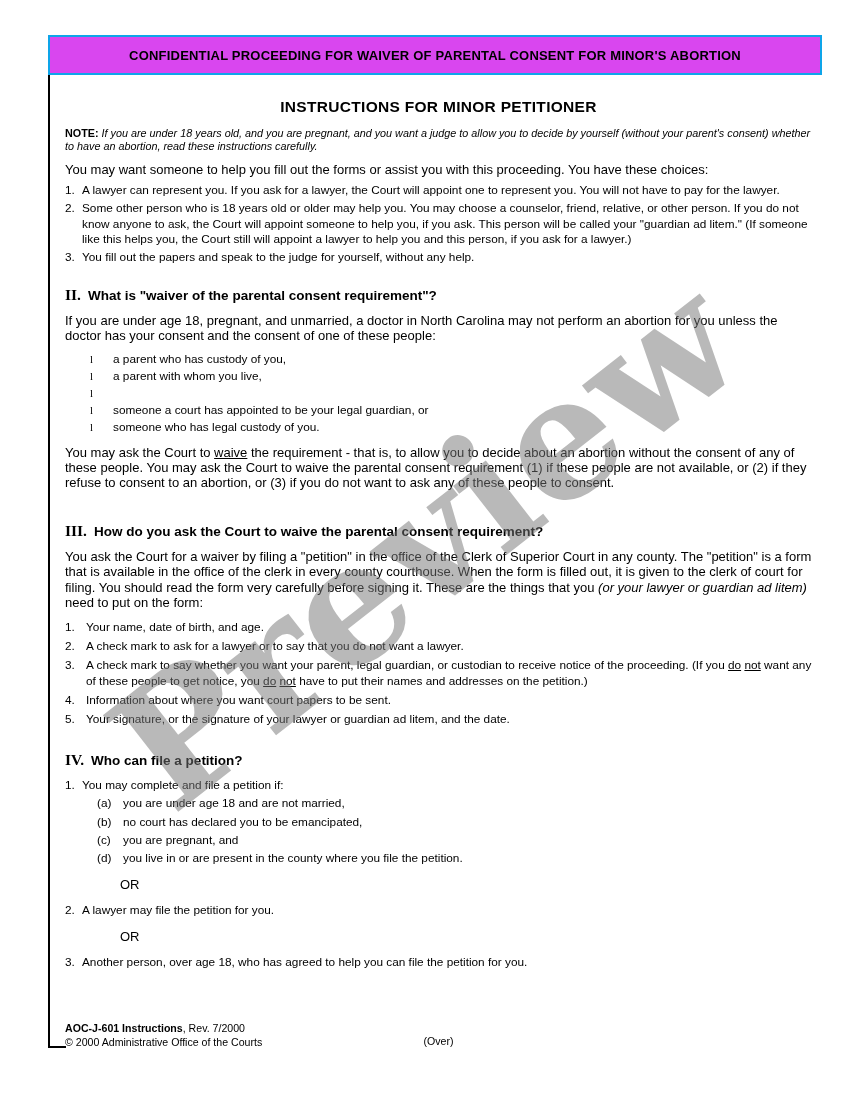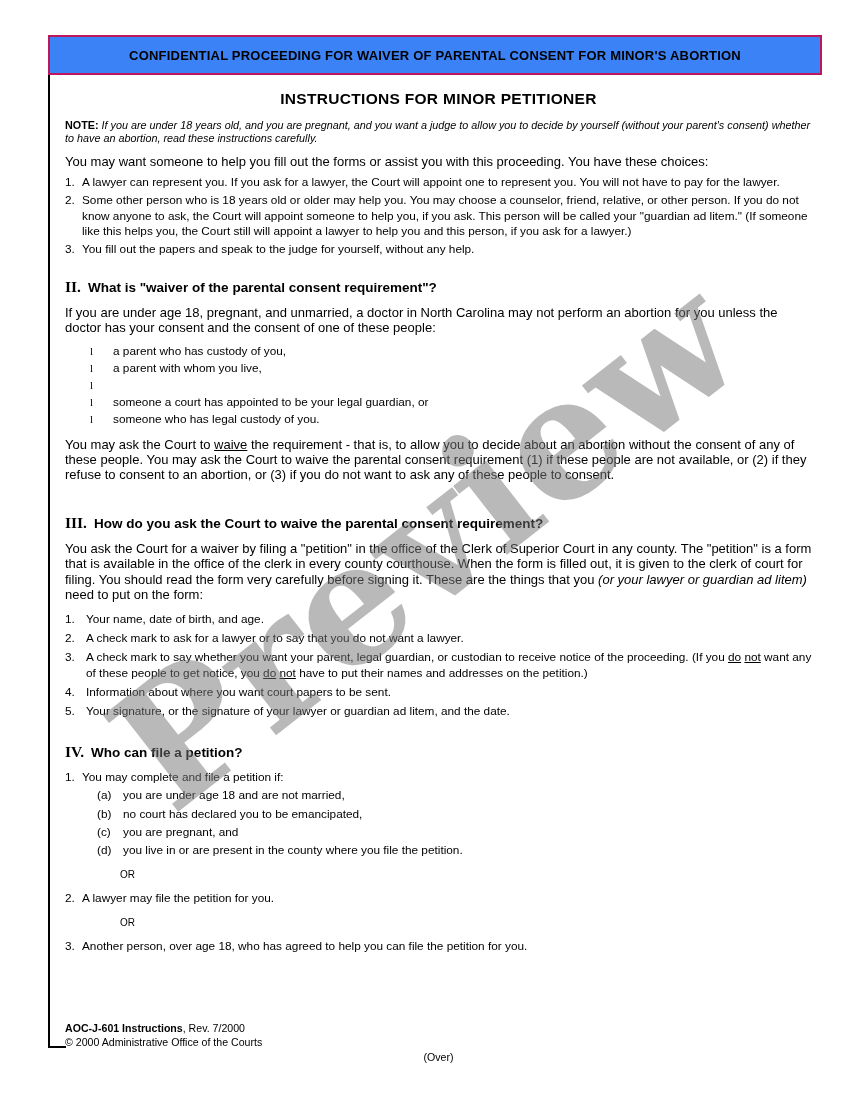--- a/index.html
+++ b/index.html
@@ -6,26 +6,26 @@
   html,body { width:850px; height:1100px; background:#ffffff; }
   body { font-family:"Liberation Sans", sans-serif; color:#000; position:relative; overflow:hidden; }
 
   .page { position:absolute; inset:0; background:#fff; }
 
   
   .left-border { position:absolute; left:48px; top:35px; width:2px; height:1012px; background:#000; }
   .bottom-tick { position:absolute; left:48px; top:1046px; width:18px; height:1.5px; background:#000; }
 
   .banner-box { position:absolute; left:48px; top:35px; width:774px; height:40px;
-                border:2px solid #be185d; display:flex; align-items:center; justify-content:center; background:#3b82f6; }
+                border:2px solid #0ea5e9; display:flex; align-items:center; justify-content:center; background:#d946ef; }
   .banner-box .btxt { font-weight:bold; font-size:13px; letter-spacing:0.2px; }
 
   .content { position:absolute; left:65px; top:82px; width:747px; }
 
-  .title { text-align:center; font-size:15.5px; font-weight:bold; letter-spacing:0.3px; margin-top:8px; }
+  .title { text-align:center; font-size:15.5px; font-weight:bold; letter-spacing:0.3px; margin-top:16px; }
 
   .note { margin-top:11px; font-size:10.8px; line-height:13px; }
   .note .nlabel { font-weight:bold; }
   .note .ntext { font-style:italic; }
 
   .sec { margin-top:21px; font-weight:bold; font-size:13.5px; }
   .sec .roman { font-family:"Liberation Serif", serif; font-size:15.5px; margin-right:7px; }
 
   p.body { font-size:13px; line-height:15.2px; margin-top:9px; }
 
@@ -41,30 +41,30 @@
   .brow { display:flex; font-size:11.8px; line-height:17px; }
   .brow .bg { flex:none; width:23px; font-family:"Liberation Serif", serif; font-size:11px; }
 
   .u { text-decoration:underline;margin-top:28px; }
   .it { font-style:italic; }
 
   .subs { margin:3px 0 0 32px; }
   .subs .li .num { width:26px; }
   .subs .li { margin-top:3px; }
 
-  .or { margin:11px 0 11px 55px; font-size:10px; }
+  .or { margin:11px 0 11px 55px; font-size:13px; }
 
   .watermark { position:absolute; left:58px; top:452px; width:734px; text-align:center;
                font-family:"DejaVu Serif", serif; font-weight:bold; font-size:168px; line-height:1.1;
                color:rgba(115,115,115,0.50); transform:rotate(-38deg); transform-origin:center;
                pointer-events:none; z-index:5; white-space:nowrap; }
 
   .footer { position:absolute; left:65px; top:1022px; width:747px; font-size:10.6px; line-height:13.5px; }
   .footer .fbold { font-weight:bold; }
-  .footer .over { position:absolute; left:0; right:0; top:29px; text-align:center; }
+  .footer .over { position:absolute; left:0; right:0; top:13px; text-align:center; }
 </style>
 </head>
 <body>
 
 <div class="page">
 
   <div class="left-border"></div>
   <div class="bottom-tick"></div>
 
   <div class="banner-box">

